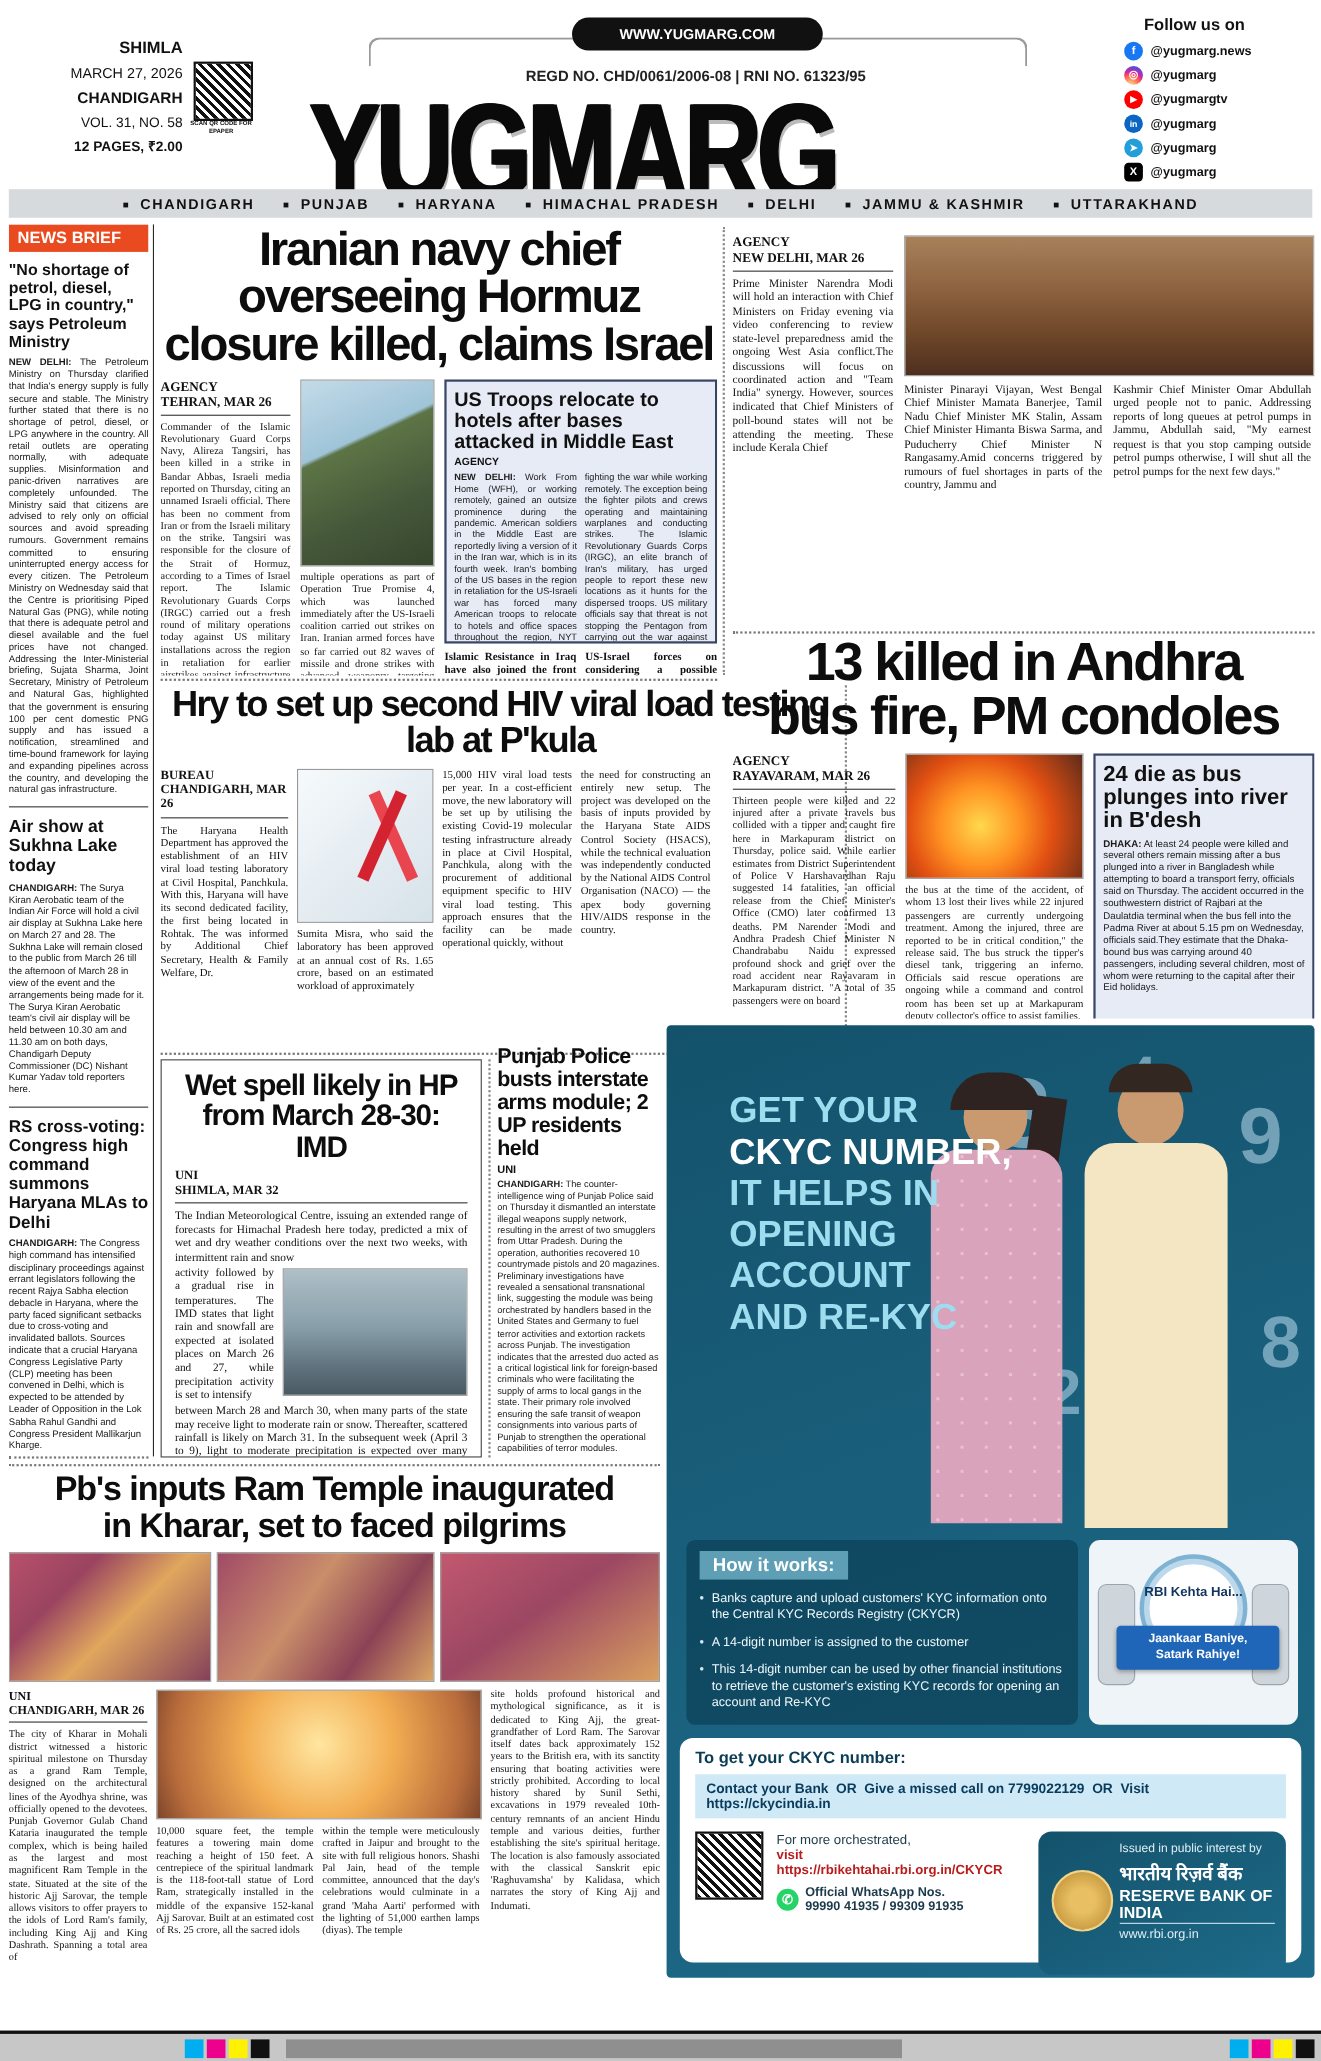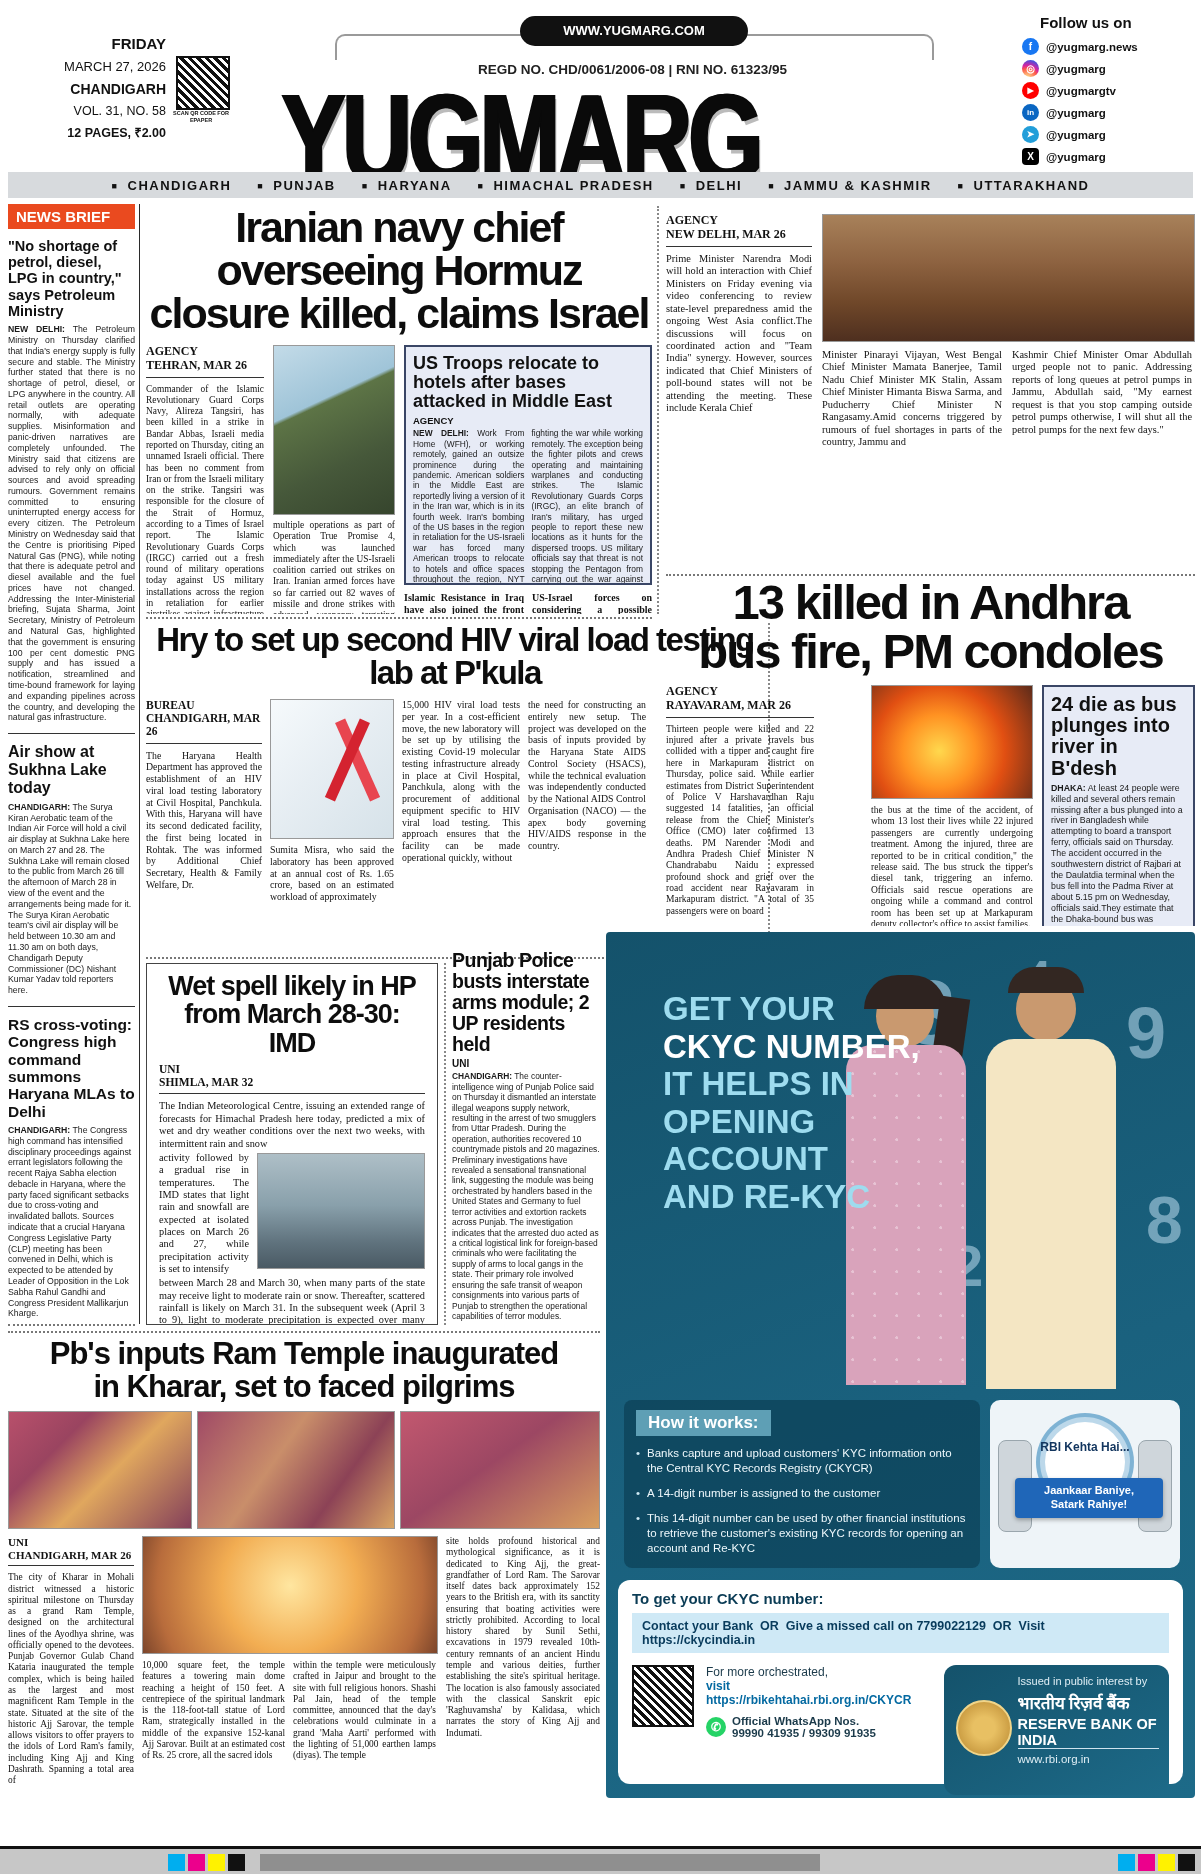--- a/index.html
+++ b/index.html
@@ -65,21 +65,21 @@
           font-size:11.5px;line-height:1.3;margin-bottom:10px;text-align:left;}
   .bullet::before{content:"•";color:#cfeaf5;}
 </style>
 </head>
 <body>
 
 <div id="page">
 
   <div class="abs" style="left:0;top:0;width:1201px;height:170px;">
     <div class="abs sans" style="left:18px;top:36px;width:148px;text-align:right;">
-      <div class="info-line" style="font-weight:bold;font-size:15px;">FRIDAY</div>
+      <div class="info-line" style="font-weight:bold;font-size:15px;">SHIMLA</div>
       <div class="info-line" style="font-size:13px;">MARCH 27, 2026</div>
       <div class="info-line" style="font-weight:bold;font-size:14px;">CHANDIGARH</div>
       <div class="info-line" style="font-size:12.5px;">VOL. 31, NO. 58</div>
       <div class="info-line" style="font-size:12.5px;font-weight:bold;">12 PAGES, ₹2.00</div>
     </div>
     <div class="abs qr" style="left:176px;top:56px;width:50px;height:50px;"></div>
     <div class="abs sans center" style="left:168px;top:110px;width:66px;font-size:5.5px;font-weight:bold;line-height:1.3;">SCAN QR CODE FOR EPAPER</div>
 
     <div class="abs" style="left:335px;top:34px;width:595px;height:24px;border:2px solid #9a9a9a;border-bottom:none;border-radius:10px 10px 0 0;"></div>
     <div class="abs sans center" style="left:520px;top:16px;width:228px;height:30px;background:#111;color:#fff;font-weight:bold;font-size:13px;line-height:30px;border-radius:16px;">WWW.YUGMARG.COM</div>
@@ -299,21 +299,21 @@
       <div>bus fire, PM condoles</div>
     </div>
     <div class="cols" style="margin-top:9px;gap:9px;">
       <div style="width:148px;">
         <div class="byline">
           <div>AGENCY</div>
           <div>RAYAVARAM, MAR 26</div>
         </div>
         <p class="serifbody" style="margin:0;font-size:9.5px;">Thirteen people were killed and 22 injured after a private travels bus collided with a tipper and caught fire here in Markapuram district on Thursday, police said. While earlier estimates from District Superintendent of Police V Harshavardhan Raju suggested 14 fatalities, an official release from the Chief Minister's Office (CMO) later confirmed 13 deaths. PM Narender Modi and Andhra Pradesh Chief Minister N Chandrababu Naidu expressed profound shock and grief over the road accident near Rayavaram in Markapuram district. "A total of 35 passengers were on board</p>
       </div>
-      <div style="width:162px;margin-left:48px;">
+      <div style="width:162px;">
         <div class="photo ph-bus" style="width:160px;height:112px;margin-bottom:6px;"></div>
         <p class="serifbody" style="margin:0;font-size:9.5px;">the bus at the time of the accident, of whom 13 lost their lives while 22 injured passengers are currently undergoing treatment. Among the injured, three are reported to be in critical condition," the release said. The bus struck the tipper's diesel tank, triggering an inferno. Officials said rescue operations are ongoing while a command and control room has been set up at Markapuram deputy collector's office to assist families.</p>
       </div>
       <div class="gbox" style="flex:1;overflow:hidden;">
         <div class="boxtitle" style="font-size:20px;">24 die as bus plunges into river in B'desh</div>
         <p class="sansbody" style="margin:4px 0 0;font-size:8.8px;text-align:left;">
           <b class="dl">DHAKA:</b>
           <span>At least 24 people were killed and several others remain missing after a bus plunged into a river in Bangladesh while attempting to board a transport ferry, officials said on Thursday. The accident occurred in the southwestern district of Rajbari at the Daulatdia terminal when the bus fell into the Padma River at about 5.15 pm on Wednesday, officials said.They estimate that the Dhaka-bound bus was carrying around 40 passengers, including several children, most of whom were returning to the capital after their Eid holidays.</span>
         </p>
       </div>
@@ -374,21 +374,21 @@
       </div>
     </div>
 
     <div class="abs" style="left:12px;top:648px;width:565px;height:204px;background:#fff;border-radius:12px;padding:10px 14px;box-sizing:border-box;">
       <div class="sans" style="font-weight:bold;font-size:15px;color:#0b3c55;">To get your CKYC number:</div>
       <div class="sans" style="margin-top:6px;background:#cfe9f6;color:#083b5c;font-weight:bold;font-size:12.5px;padding:6px 10px;white-space:pre-wrap;">Contact your Bank  OR  Give a missed call on 7799022129  OR  Visit https://ckycindia.in</div>
       <div style="display:flex;margin-top:12px;gap:12px;">
         <div class="qr" style="width:58px;height:58px;flex-shrink:0;"></div>
         <div>
           <div class="sans" style="font-size:12px;color:#1b3a4a;">For more orchestrated,</div>
-          <div class="sans" style="font-size:12px;font-weight:bold;color:#0369a1;">visit https://rbikehtahai.rbi.org.in/CKYCR</div>
+          <div class="sans" style="font-size:12px;font-weight:bold;color:#b91c1c;">visit https://rbikehtahai.rbi.org.in/CKYCR</div>
           <div style="display:flex;align-items:center;gap:6px;margin-top:8px;">
             <span style="width:20px;height:20px;border-radius:50%;background:#25d366;color:#fff;font-weight:bold;font-size:12px;line-height:20px;text-align:center;font-family:'Liberation Sans',sans-serif;">✆</span>
             <div class="sans" style="font-size:11.5px;color:#1b3a4a;">
               <div style="font-weight:bold;">Official WhatsApp Nos.</div>
               <div style="font-weight:bold;">99990 41935 / 99309 91935</div>
             </div>
           </div>
         </div>
         <div style="margin-left:auto;width:230px;height:130px;background:linear-gradient(150deg,#14526b,#1d6a88);border-radius:12px;position:relative;padding:10px 10px 10px 74px;box-sizing:border-box;">
           <div class="abs" style="left:12px;top:35px;width:52px;height:52px;border-radius:50%;background:radial-gradient(circle,#e8c063 30%,#b8862e 100%);border:2px solid #f0d58a;"></div>

